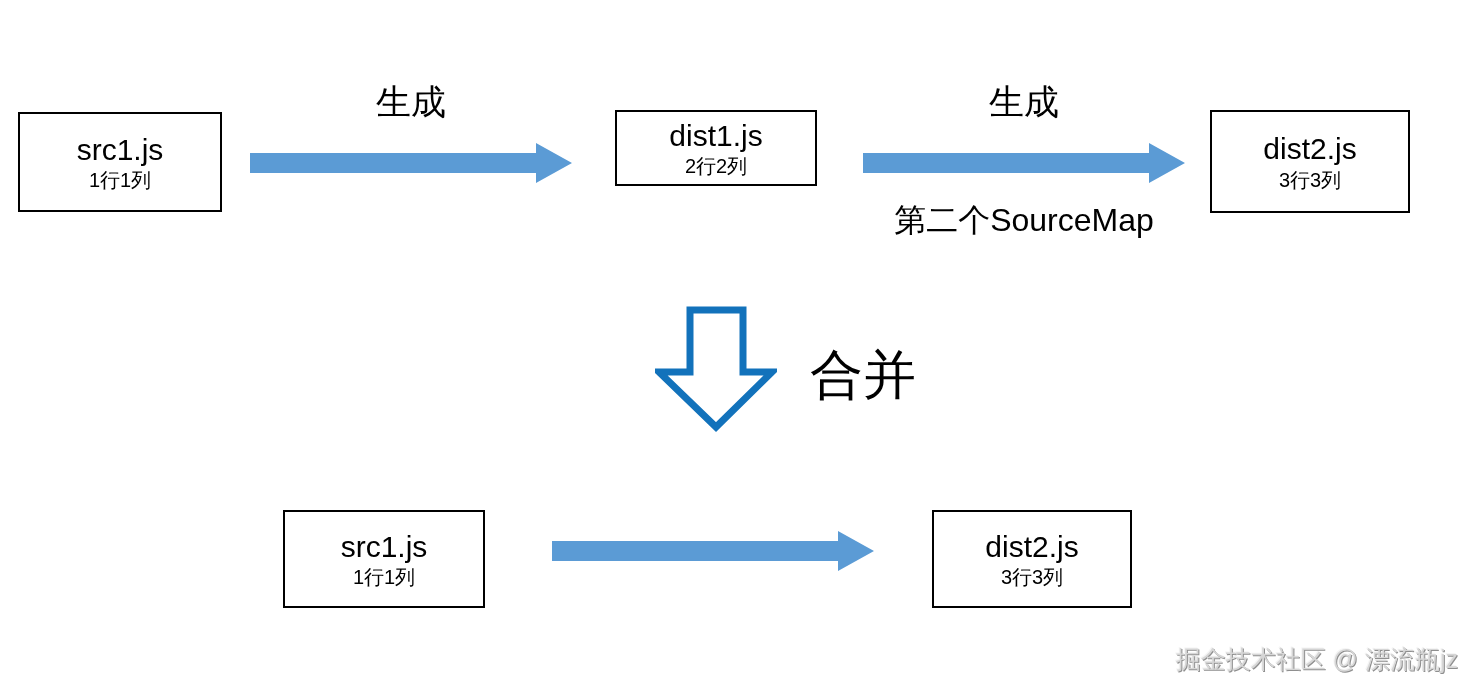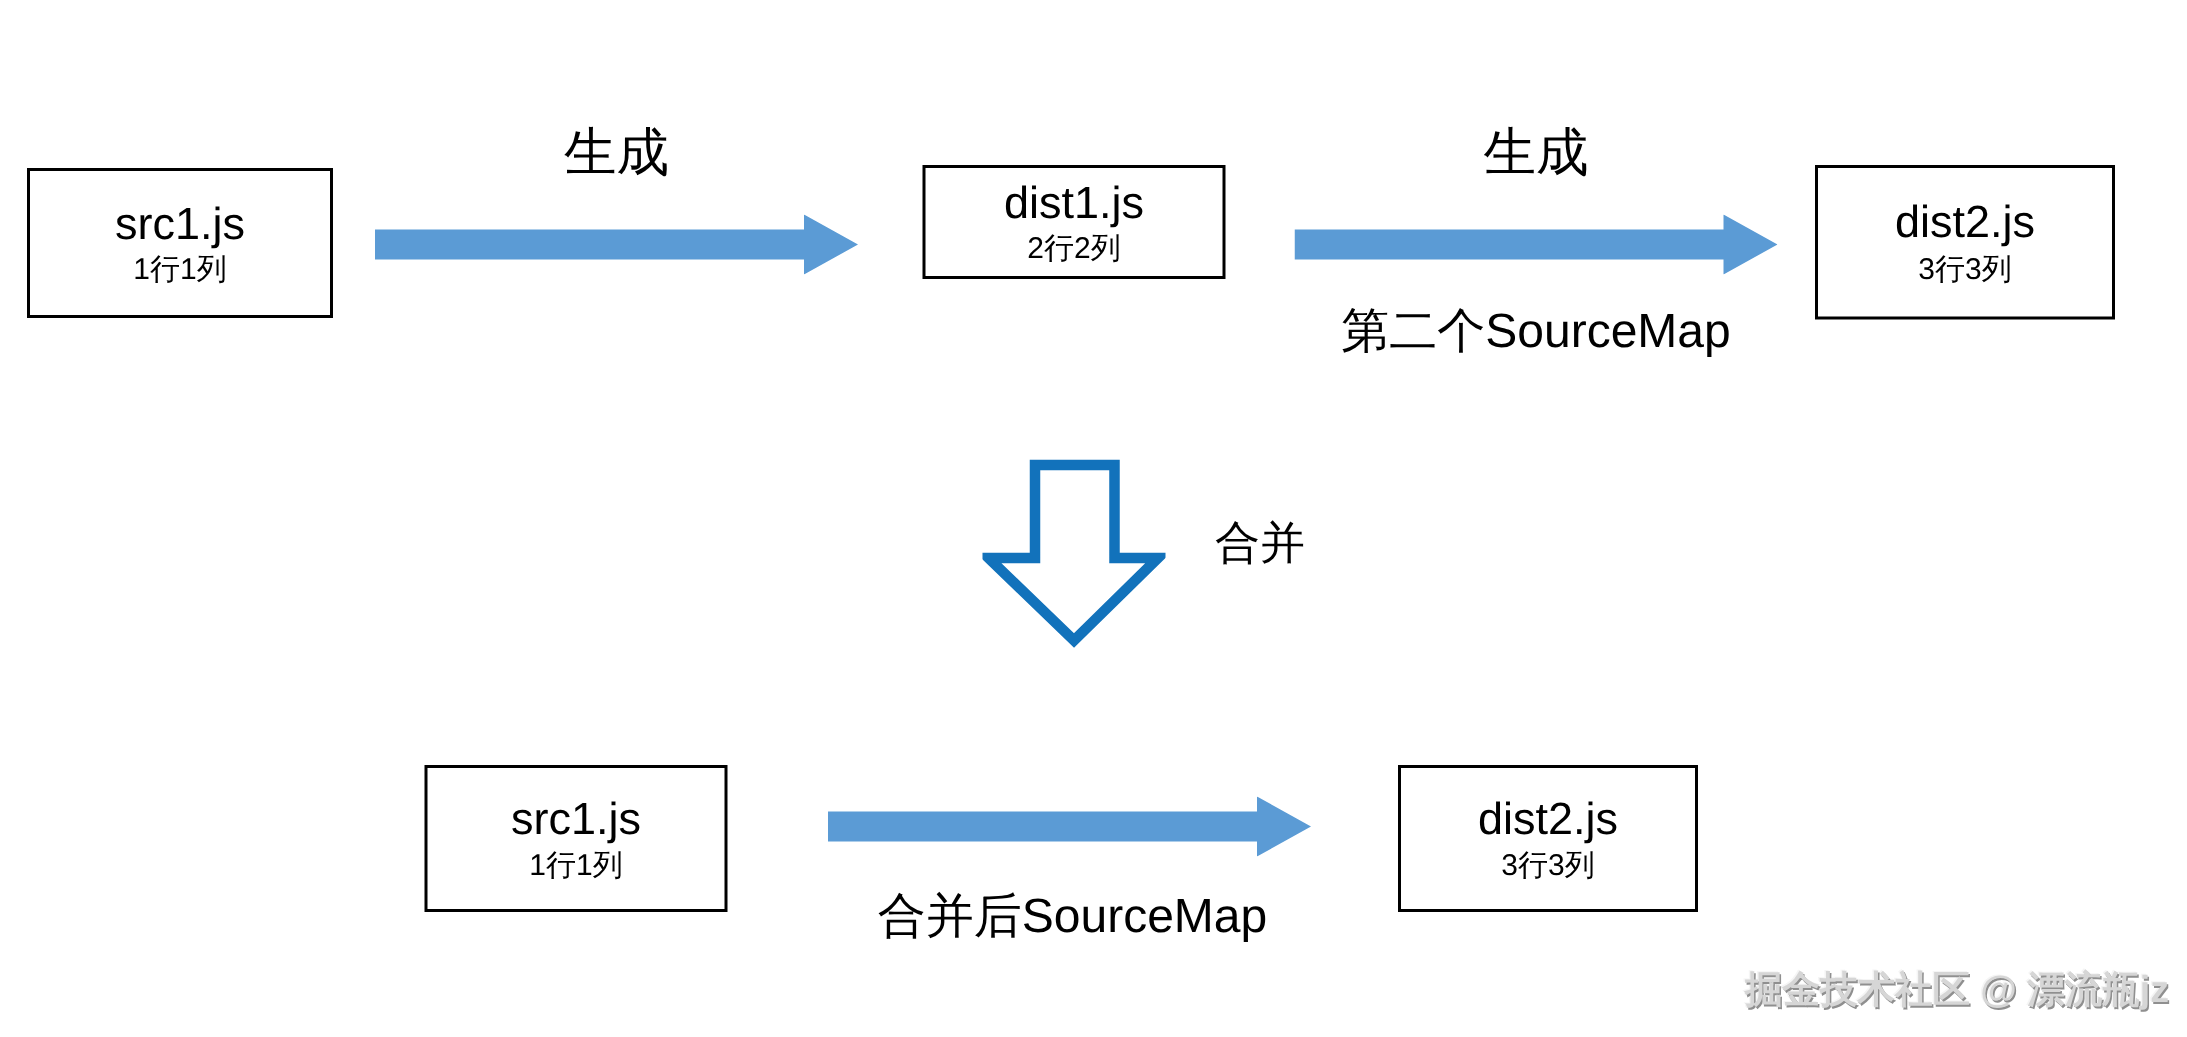--- a/index.html
+++ b/index.html
@@ -37,30 +37,30 @@
   .flow-label-below {
     position: absolute;
     text-align: center;
     font-size: 32px;
     line-height: 1.1;
     white-space: nowrap;
   }
   .arrow-svg { position: absolute; display: block; }
   .merge-label {
     position: absolute;
-    font-size: 30px;
+    font-size: 53px;
     line-height: 1.0;
     white-space: nowrap;
   }
   .watermark {
     position: absolute;
-    right: 12px;
+    right: 0;
     top: 643px;
     font-size: 25px;
-    font-weight: bold;
+    font-weight: normal;
     color: #d6d6d6;
     text-shadow: 1px 1px 0 #8f8f8f, -1px -1px 0 #f5f5f5;
     white-space: nowrap;
   }
 </style>
 </head>
 <body>
 
 <div class="canvas">
 
@@ -102,21 +102,20 @@
 
   <div class="node-box" style="left:283px; top:510px; width:202px; height:98px;">
     <div class="node-line1">src1.js</div>
     <div class="node-line2">1行1列</div>
   </div>
 
   <svg class="arrow-svg" style="left:552px; top:531px;" width="322" height="40" viewBox="0 0 322 40" preserveAspectRatio="none">
     <polygon points="0,10 286,10 286,0 322,20 286,40 286,30 0,30" fill="#5B9BD5"></polygon>
   </svg>
 
-  <div class="flow-label-below" style="left:540px; top:593px; width:350px;">合并后SourceMap</div>
 
   <div class="node-box" style="left:932px; top:510px; width:200px; height:98px;">
     <div class="node-line1">dist2.js</div>
     <div class="node-line2">3行3列</div>
   </div>
 
   <div class="watermark">掘金技术社区 @ 漂流瓶jz</div>
 
 </div>
 

